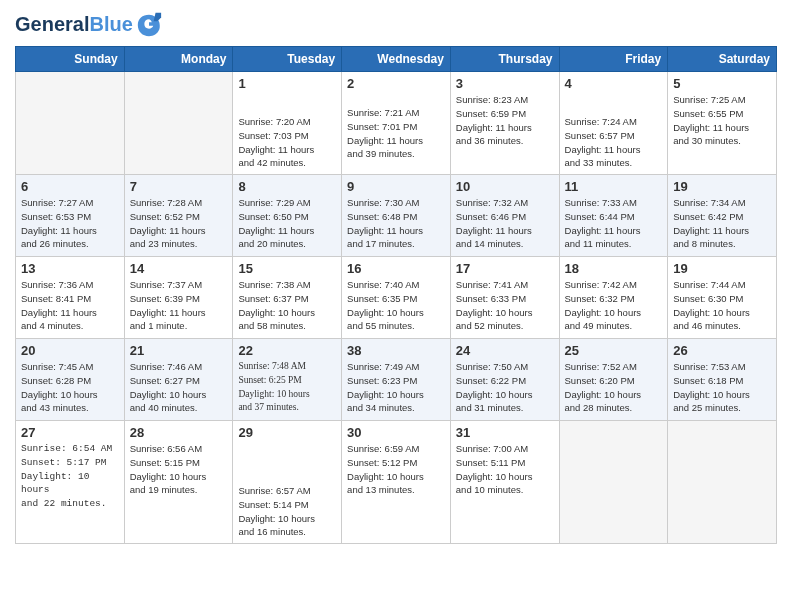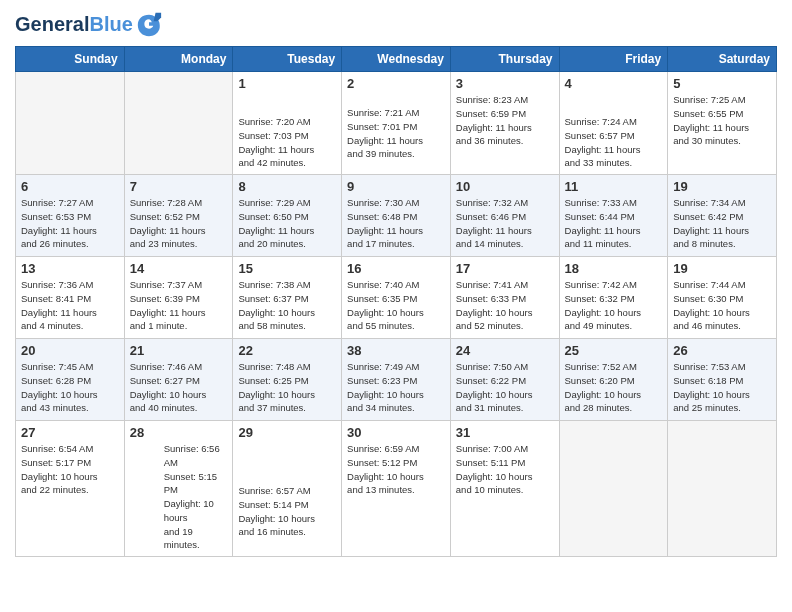--- a/index.html
+++ b/index.html
@@ -279,21 +279,21 @@
           </td>
           <td class="alt-row">
             <span class="day-num">21</span>
             <div class="day-info" style="white-space: pre-line;">Sunrise: 7:46 AM
 Sunset: 6:27 PM
 Daylight: 10 hours
 and 40 minutes.</div>
           </td>
           <td class="alt-row">
             <span class="day-num">22</span>
-            <div class="day-info" style="white-space: pre-line;">Sunrise: 7:48 AM
+            <div class="day-info" style="white-space: pre-line; font-family: Liberation Serif, serif;">Sunrise: 7:48 AM
 Sunset: 6:25 PM
 Daylight: 10 hours
 and 37 minutes.</div>
           </td>
           <td class="alt-row">
             <span class="day-num">38</span>
             <div class="day-info" style="white-space: pre-line;">Sunrise: 7:49 AM
 Sunset: 6:23 PM
 Daylight: 10 hours
 and 34 minutes.</div>
@@ -316,28 +316,28 @@
             <span class="day-num">26</span>
             <div class="day-info" style="white-space: pre-line;">Sunrise: 7:53 AM
 Sunset: 6:18 PM
 Daylight: 10 hours
 and 25 minutes.</div>
           </td>
         </tr>
         <tr>
           <td>
             <span class="day-num">27</span>
-            <div class="day-info" style="white-space: pre-line;">Sunrise: 6:54 AM
+            <div class="day-info" style="white-space: pre-line; font-family: Liberation Mono, monospace;">Sunrise: 6:54 AM
 Sunset: 5:17 PM
 Daylight: 10 hours
 and 22 minutes.</div>
           </td>
           <td>
             <span class="day-num">28</span>
-            <div class="day-info" style="white-space: pre-line; margin-left: 34px;">Sunrise: 6:56 AM
+            <div class="day-info" style="white-space: pre-line;">Sunrise: 6:56 AM
 Sunset: 5:15 PM
 Daylight: 10 hours
 and 19 minutes.</div>
           </td>
           <td>
             <span class="day-num">29</span>
             <div class="day-info" style="white-space: pre-line; margin-top: 44px;">Sunrise: 6:57 AM
 Sunset: 5:14 PM
 Daylight: 10 hours
 and 16 minutes.</div>

